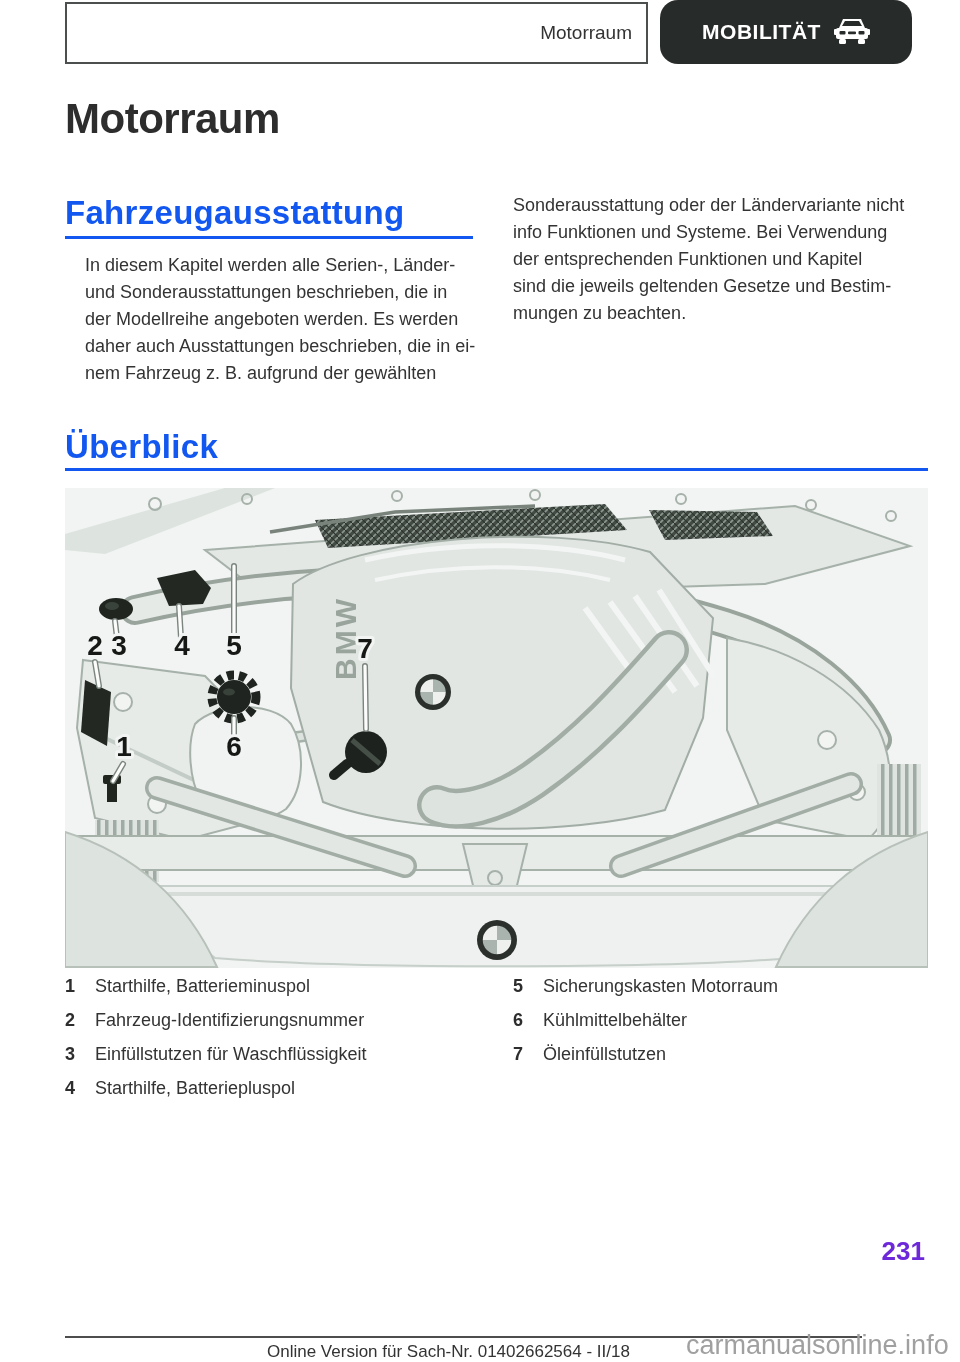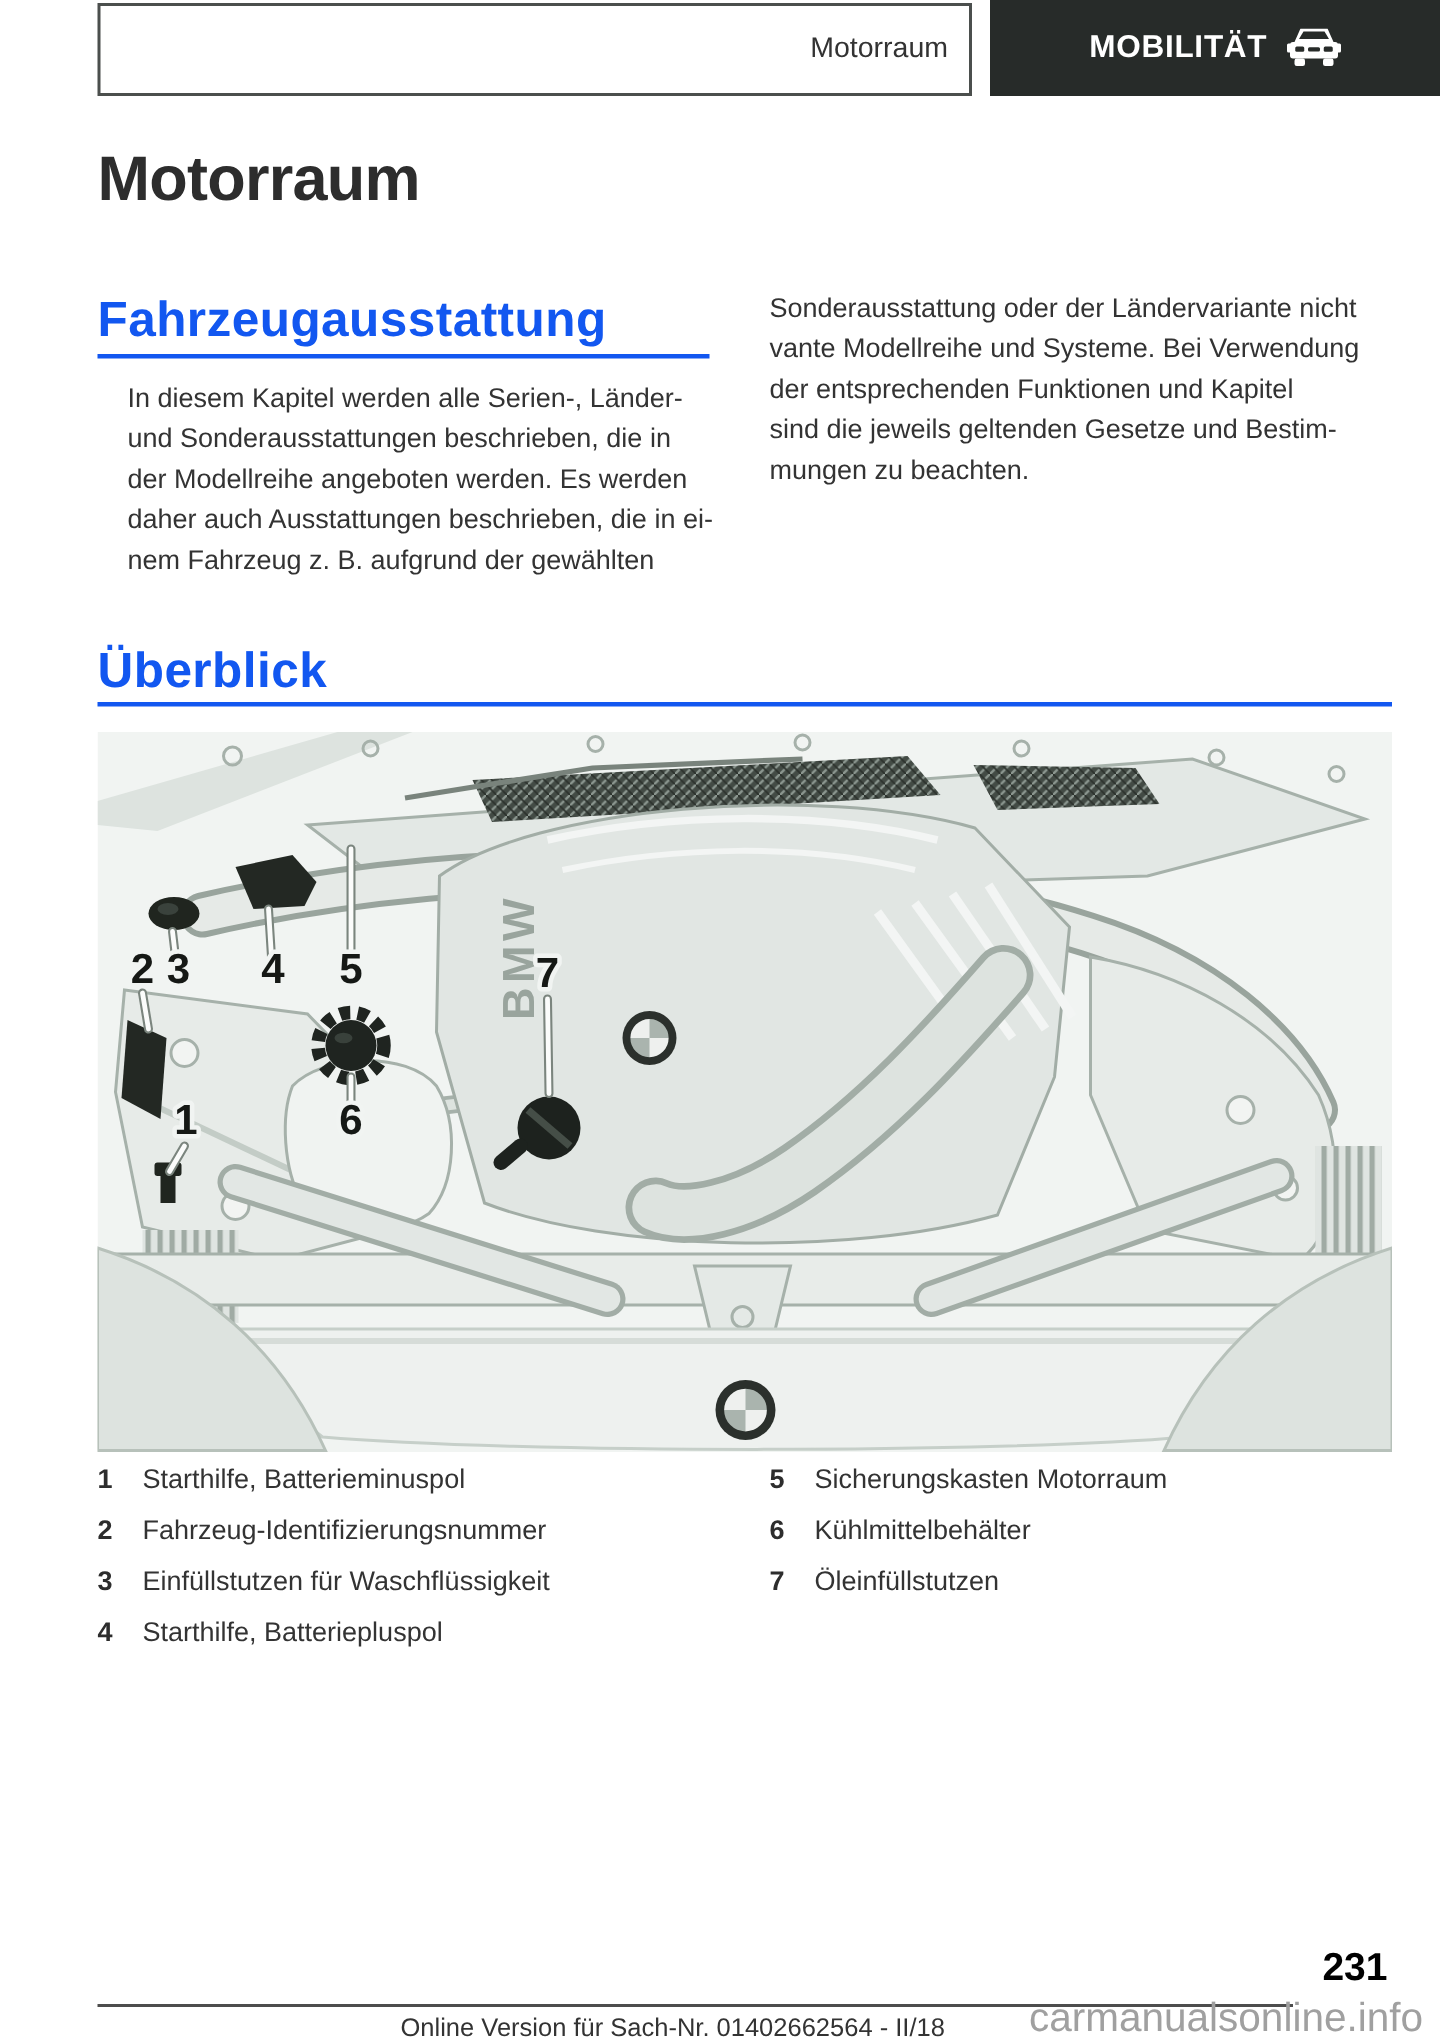--- a/index.html
+++ b/index.html
@@ -10,23 +10,23 @@
   .abs { position:absolute; }
 
   
   .header-box {
     left:65px; top:2px; width:583px; height:62px; box-sizing:border-box;
     border:2px solid #4b4f4d; background:#ffffff;
     display:flex; align-items:center; justify-content:flex-end;
     padding-right:14px; font-size:19px; color:#333333;
   }
   .chapter-tab {
-    left:660px; top:0; width:300px; height:64px; background:#272b29;
+    left:660px; top:0; width:252px; height:64px; background:#272b29;
     color:#ffffff; display:flex; align-items:center; justify-content:center;
-    gap:13px; font-size:21px; font-weight:bold; letter-spacing:0.5px;
+    gap:13px; font-size:21px; font-weight:bold; letter-spacing:0.5px;border-radius:18px;
   }
 
   .page-title {
     left:65px; top:98px; margin:0; font-size:42px; font-weight:bold;
     color:#2d2d2d; letter-spacing:-0.5px; line-height:1;
   }
   .section-heading {
     margin:0; font-size:33px; font-weight:bold; color:#1257f0;
     letter-spacing:0.3px; line-height:1;
   }
@@ -43,22 +43,22 @@
   .illustration { left:65px; top:488px; width:863px; height:480px; }
 
   .legend-col { font-size:18px; color:#333333; }
   .legend-left  { left:65px;  top:976px; }
   .legend-right { left:513px; top:976px; }
   .legend-row { height:34px; display:flex; align-items:flex-start; }
   .legend-num { width:30px; font-weight:bold; color:#2d2d2d; flex:0 0 30px; }
   .legend-label { white-space:nowrap; }
 
   .page-number {
-    left:875px; top:1296px; width:50px; text-align:right;
-    font-size:26px; font-weight:bold; color:#000000;
+    left:875px; top:1236px; width:50px; text-align:right;
+    font-size:26px; font-weight:bold; color:#6d28d9;
   }
   .footer-rule { left:65px; top:1336px; width:797px; height:2px; background:#4d4d4d; }
   .footer-text { left:267px; top:1342px; font-size:17px; color:#333333; white-space:nowrap; }
   .watermark   { left:686px; top:1330px; font-size:27px; color:#a0a0a0; white-space:nowrap; }
 
   
   .callout {
     font-family:"Liberation Sans", sans-serif; font-size:28px; font-weight:bold;
     fill:#14171 5; fill:#151815; text-anchor:middle;
     paint-order:stroke; stroke:#f1f4f2; stroke-width:6px; stroke-linejoin:round;
@@ -101,21 +101,21 @@
 
   <div class="abs body-col col-left">
     <div>In diesem Kapitel werden alle Serien-, Länder-</div>
     <div>und Sonderausstattungen beschrieben, die in</div>
     <div>der Modellreihe angeboten werden. Es werden</div>
     <div>daher auch Ausstattungen beschrieben, die in ei-</div>
     <div>nem Fahrzeug z. B. aufgrund der gewählten</div>
   </div>
   <div class="abs body-col col-right">
     <div>Sonderausstattung oder der Ländervariante nicht</div>
-    <div>vante Modellreihe und Systeme. Bei Verwendung</div>
+    <div>info Funktionen und Systeme. Bei Verwendung</div>
     <div>der entsprechenden Funktionen und Kapitel</div>
     <div>sind die jeweils geltenden Gesetze und Bestim-</div>
     <div>mungen zu beachten.</div>
   </div>
 
   <h2 class="abs section-heading h-overview">Überblick</h2>
   <div class="abs rule rule-overview"></div>
 
   <div class="abs illustration">
     <svg width="863" height="480" viewBox="0 0 863 480">

